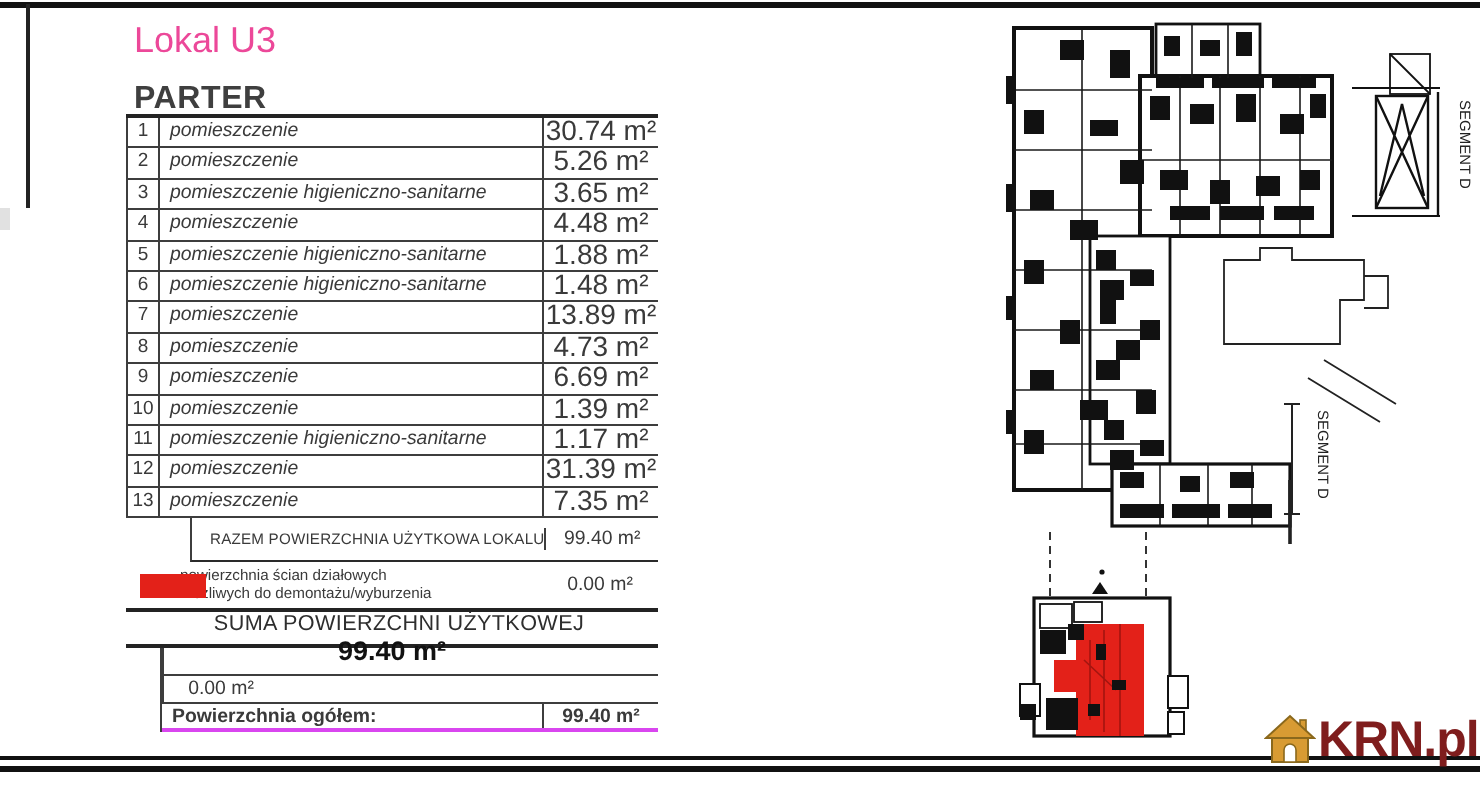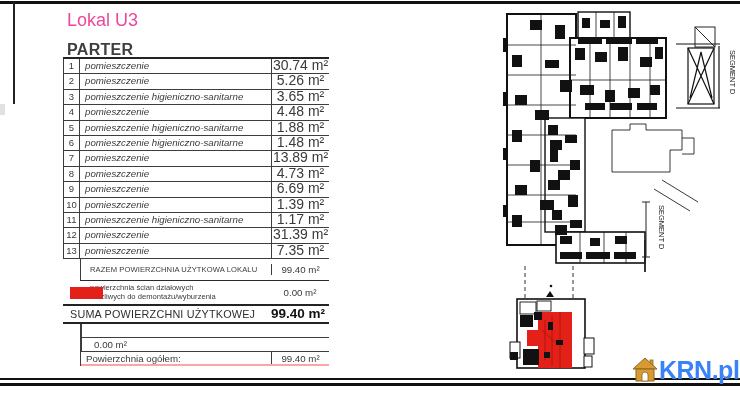--- a/index.html
+++ b/index.html
@@ -21,47 +21,47 @@
   .floor-label{left:67px;top:41px;font-size:16px;font-weight:bold;letter-spacing:.3px;color:#3f3f3f;}
 
   
   .area-table{left:63px;top:57px;width:266px;border-top:2px solid #232323;}
   .trow{display:flex;align-items:stretch;height:15.4px;border-bottom:1.5px solid #3d3d3d;box-sizing:border-box;}
   .trow .num{width:17px;border-left:1.2px solid #3d3d3d;border-right:1.2px solid #3d3d3d;
     text-align:center;font-size:9.5px;line-height:13.5px;box-sizing:border-box;}
   .trow .desc{flex:1;padding-left:5px;font-size:9.7px;line-height:13.5px;white-space:nowrap;overflow:hidden;font-style:italic;}
   .trow .val{width:58px;border-left:1.2px solid #3d3d3d;text-align:center;font-size:14px;line-height:13.5px;box-sizing:border-box;}
 
-  .razem-row{margin-left:17px;height:22px;display:flex;align-items:center;
+  .razem-row{margin-left:32px;height:22px;display:flex;align-items:center;
     border-left:1.2px solid #3d3d3d;border-bottom:1.9px solid #2a2a2a;box-sizing:border-box;}
   .razem-row .lbl{flex:1;padding-left:9px;font-size:7.6px;letter-spacing:.1px;white-space:nowrap;}
   .razem-row .val{width:58px;border-left:1.2px solid #3d3d3d;text-align:center;font-size:9.7px;box-sizing:border-box;}
 
   .demo-row{height:25px;display:flex;align-items:center;position:relative;
     border-bottom:2.2px solid #232323;box-sizing:border-box;}
   .demo-swatch{position:absolute;left:7px;top:6px;width:33px;height:12px;background:#e32119;}
   .demo-text{margin-left:27px;flex:1;font-size:7.6px;line-height:8.6px;white-space:nowrap;}
   .demo-row .val{width:58px;text-align:center;font-size:9.7px;}
 
-  .suma-row{height:17.5px;display:flex;align-items:center;border-bottom:2.2px solid #232323;box-sizing:border-box;}
+  .suma-row{height:17.5px;display:flex;align-items:center;border-bottom:2.2px solid #232323;box-sizing:border-box;flex-direction:column;}
   .suma-row .lbl{flex:1;padding-left:7px;font-size:10.8px;letter-spacing:.2px;color:#2e2e2e;white-space:nowrap;}
   .suma-row .val{width:62px;font-size:13.5px;font-weight:bold;color:#111;text-align:center;}
 
   .sub-rows{margin-left:17px;border-left:1.2px solid #3d3d3d;}
   .sub-row{display:flex;align-items:center;height:14.2px;border-bottom:1.3px solid #3d3d3d;box-sizing:border-box;}
-  .sub-row:last-child{border-bottom:2px solid #fca5a5;}
+  .sub-row:last-child{border-bottom:2px solid #d946ef;font-weight:bold;}
   .sub-row .lbl{flex:1;padding-left:5px;font-size:9.7px;white-space:nowrap;}
   .sub-row .val{width:58px;border-left:1.2px solid #3d3d3d;text-align:center;font-size:9.7px;box-sizing:border-box;height:100%;line-height:13px;}
 
   
   .plan-wrap{left:493px;top:2px;width:245px;height:396px;}
 
   
   .logo{left:632px;top:356px;display:flex;align-items:center;}
-  .logo-text{font-size:25px;font-weight:bold;color:#3b82f6;letter-spacing:-.5px;line-height:26px;margin-left:1px;}
+  .logo-text{font-size:25px;font-weight:bold;color:#7f1d1d;letter-spacing:-.5px;line-height:26px;margin-left:1px;}
 </style>
 </head>
 <body>
 
 <div class="abs top-rule"></div>
 <div class="abs left-rule"></div>
 <div class="abs left-mark"></div>
 <div class="abs bottom-rule-1"></div>
 <div class="abs bottom-rule-2"></div>
 

